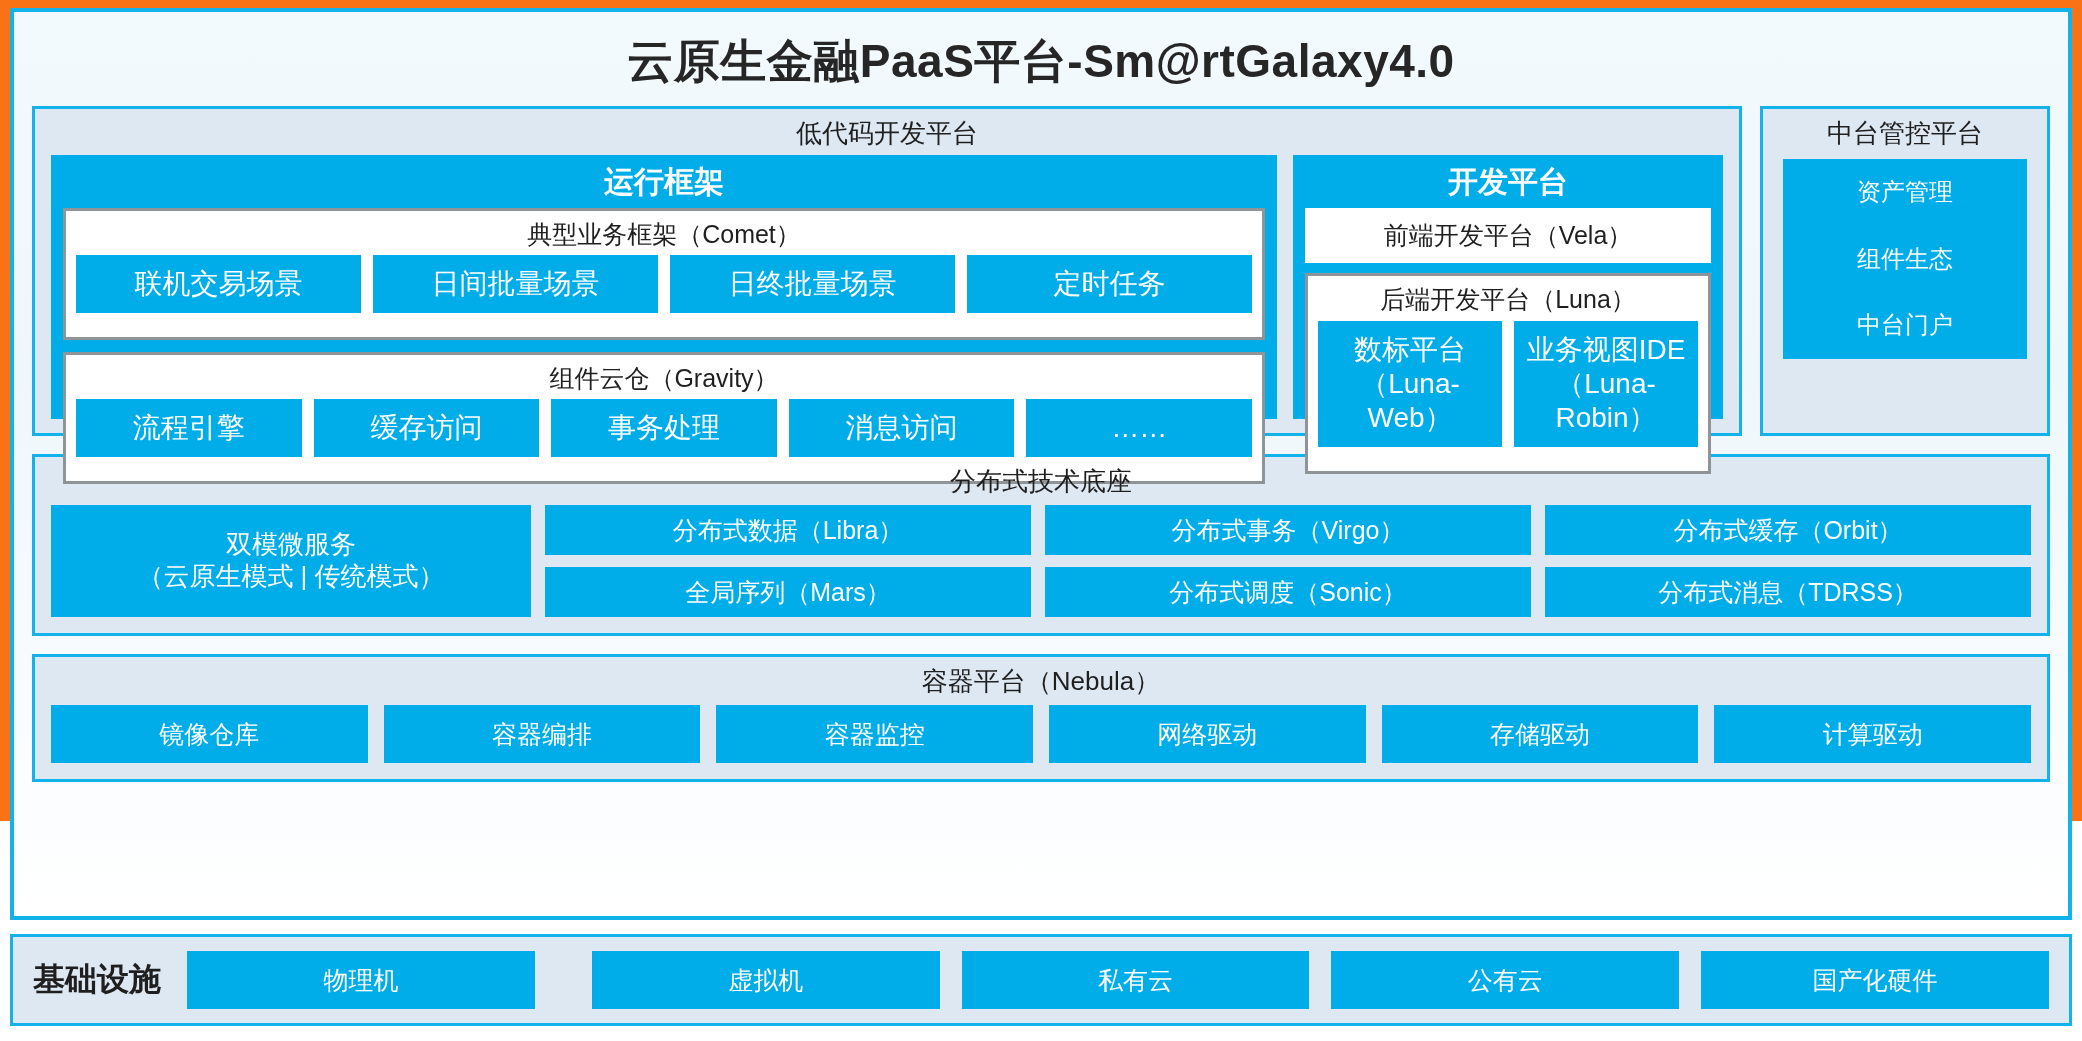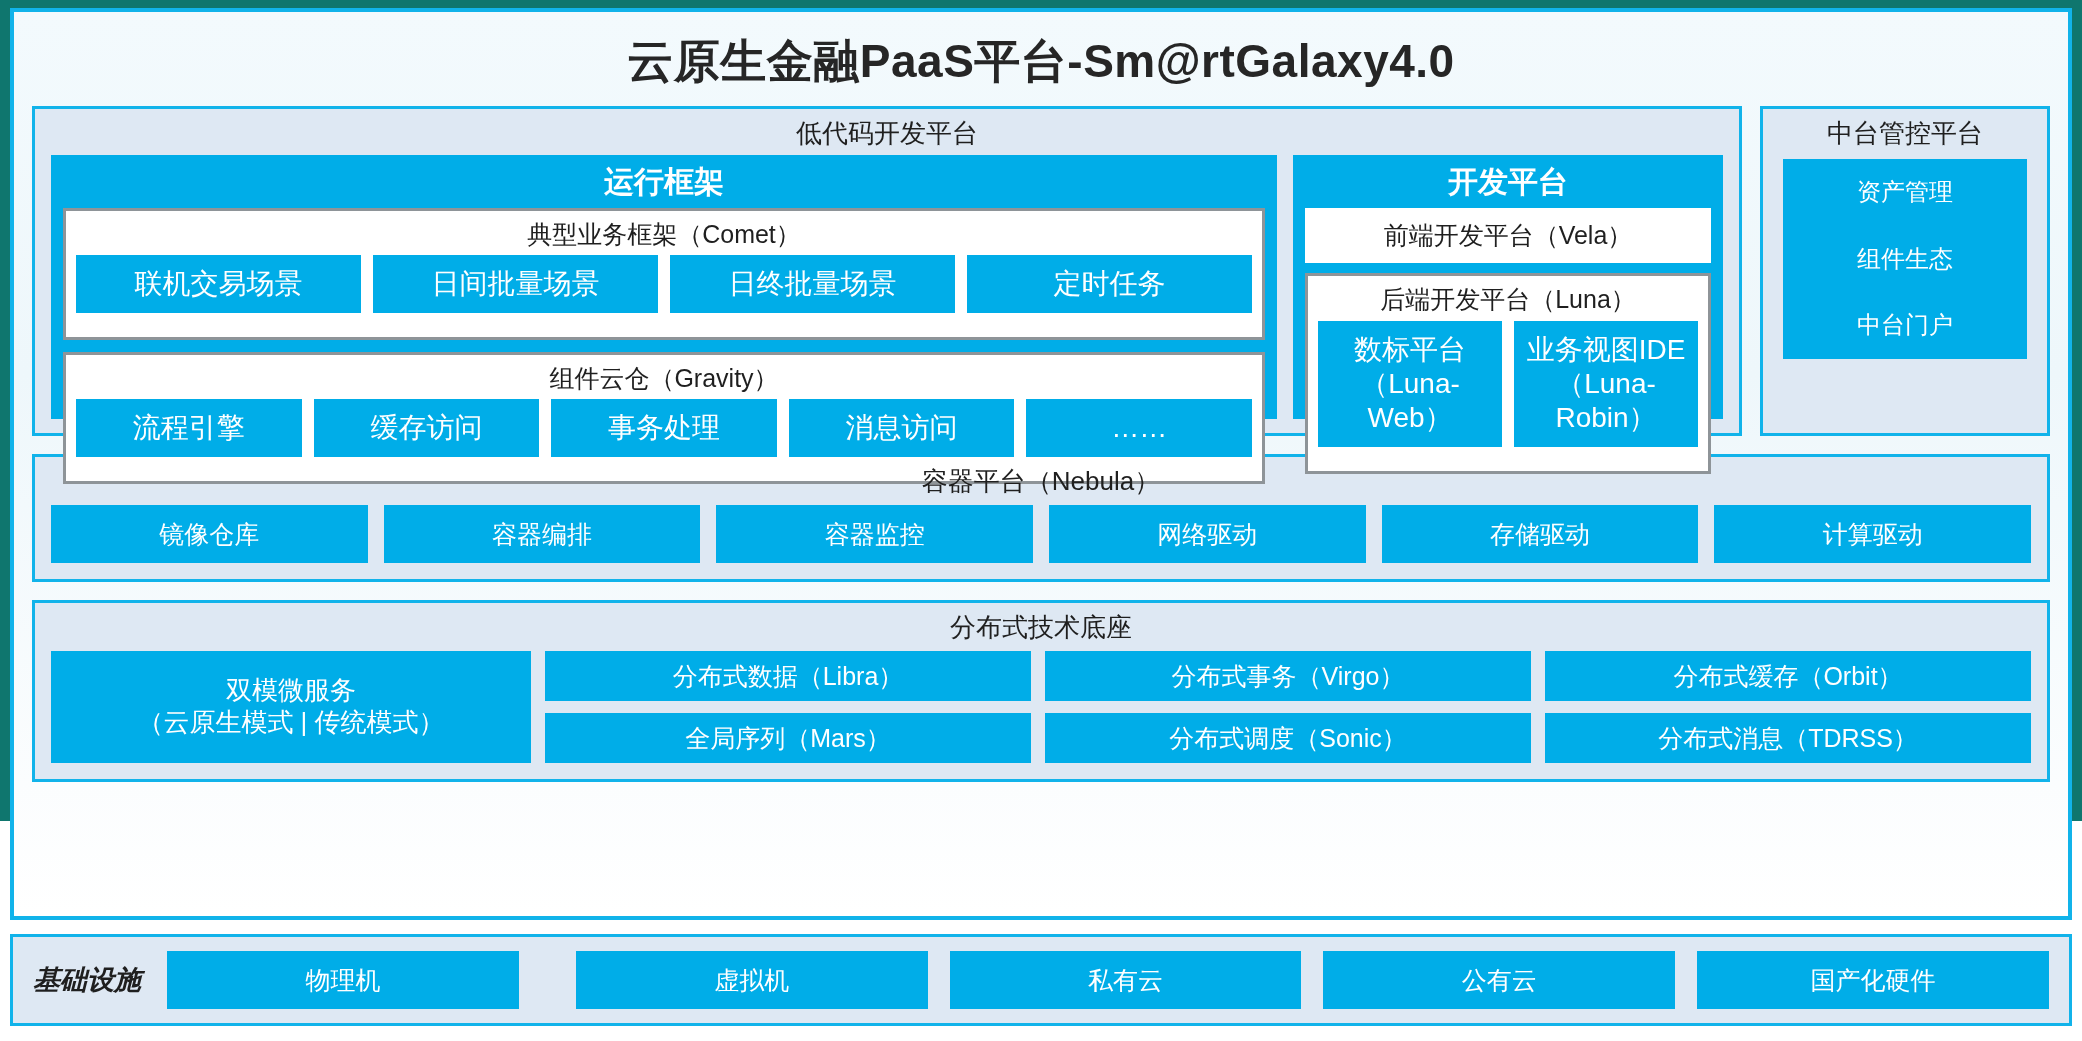--- a/index.html
+++ b/index.html
@@ -13,21 +13,21 @@
     height: 1041px;
     overflow: hidden;
   }
 
   
   #page {
     position: relative;
     width: 2082px;
     height: 821px;
     box-sizing: border-box;
-    background: #0f766e;
+    background: #f97316;
     padding: 8px 10px 0 10px;
   }
 
   
   .main-card {
     box-sizing: border-box;
     border: 4px solid #11b3ea;
     background: linear-gradient(180deg, #f3fafd 0%, #eef7fb 40%, #ffffff 100%);
     padding: 0 18px 16px 18px;
     height: 912px;
@@ -170,27 +170,26 @@
 
   
   .infra-panel {
     margin-top: 14px;
     display: flex;
     align-items: center;
     gap: 18px;
     padding: 14px 20px;
   }
   .infra-label {
-    font-size: 27px;
+    font-size: 32px;
     font-weight: bold;
     color: #1f1f1f;
     white-space: nowrap;
     flex: 0 0 auto;
     padding-right: 8px;
-    font-style: italic;
   }
   .infra-items { display: flex; gap: 22px; flex: 1 1 auto; }
   .infra-items .chip { font-size: 25px; padding: 14px 4px; }
 </style>
 </head>
 <body>
 
 <div id="page">
 
   <div class="main-card">
@@ -256,61 +255,61 @@
         <div class="panel-title">中台管控平台</div>
         <div class="mid-items">
           <div class="chip">资产管理</div>
           <div class="chip">组件生态</div>
           <div class="chip">中台门户</div>
         </div>
       </div>
 
     </div>
 
+    <div class="panel row-base">
+      <div class="panel-title">分布式技术底座</div>
+      <div class="base-body">
+
+        <div class="base-col base-col-wide">
+          <div class="chip two-line">
+            <span>双模微服务</span>
+            <span>（云原生模式 | 传统模式）</span>
+          </div>
+        </div>
+
+        <div class="base-col">
+          <div class="chip">分布式数据（Libra）</div>
+          <div class="chip">全局序列（Mars）</div>
+        </div>
+
+        <div class="base-col">
+          <div class="chip">分布式事务（Virgo）</div>
+          <div class="chip">分布式调度（Sonic）</div>
+        </div>
+
+        <div class="base-col">
+          <div class="chip">分布式缓存（Orbit）</div>
+          <div class="chip">分布式消息（TDRSS）</div>
+        </div>
+
+      </div>
+    </div>
+
     <div class="panel row-container">
       <div class="panel-title">容器平台（Nebula）</div>
       <div class="container-body">
         <div class="chip" style="flex:1 1 0;">镜像仓库</div>
         <div class="chip" style="flex:1 1 0;">容器编排</div>
         <div class="chip" style="flex:1 1 0;">容器监控</div>
         <div class="chip" style="flex:1 1 0;">网络驱动</div>
         <div class="chip" style="flex:1 1 0;">存储驱动</div>
         <div class="chip" style="flex:1 1 0;">计算驱动</div>
       </div>
     </div>
 
-    <div class="panel row-base">
-      <div class="panel-title">分布式技术底座</div>
-      <div class="base-body">
-
-        <div class="base-col base-col-wide">
-          <div class="chip two-line">
-            <span>双模微服务</span>
-            <span>（云原生模式 | 传统模式）</span>
-          </div>
-        </div>
-
-        <div class="base-col">
-          <div class="chip">分布式数据（Libra）</div>
-          <div class="chip">全局序列（Mars）</div>
-        </div>
-
-        <div class="base-col">
-          <div class="chip">分布式事务（Virgo）</div>
-          <div class="chip">分布式调度（Sonic）</div>
-        </div>
-
-        <div class="base-col">
-          <div class="chip">分布式缓存（Orbit）</div>
-          <div class="chip">分布式消息（TDRSS）</div>
-        </div>
-
-      </div>
-    </div>
-
   </div>
 
   <div class="panel infra-panel">
     <div class="infra-label">基础设施</div>
     <div class="infra-items">
       <div class="chip" style="flex:1 1 0;">物理机</div>
       <div class="chip" style="flex:1 1 0;margin-left:35px;">虚拟机</div>
       <div class="chip" style="flex:1 1 0;">私有云</div>
       <div class="chip" style="flex:1 1 0;">公有云</div>
       <div class="chip" style="flex:1 1 0;">国产化硬件</div>

